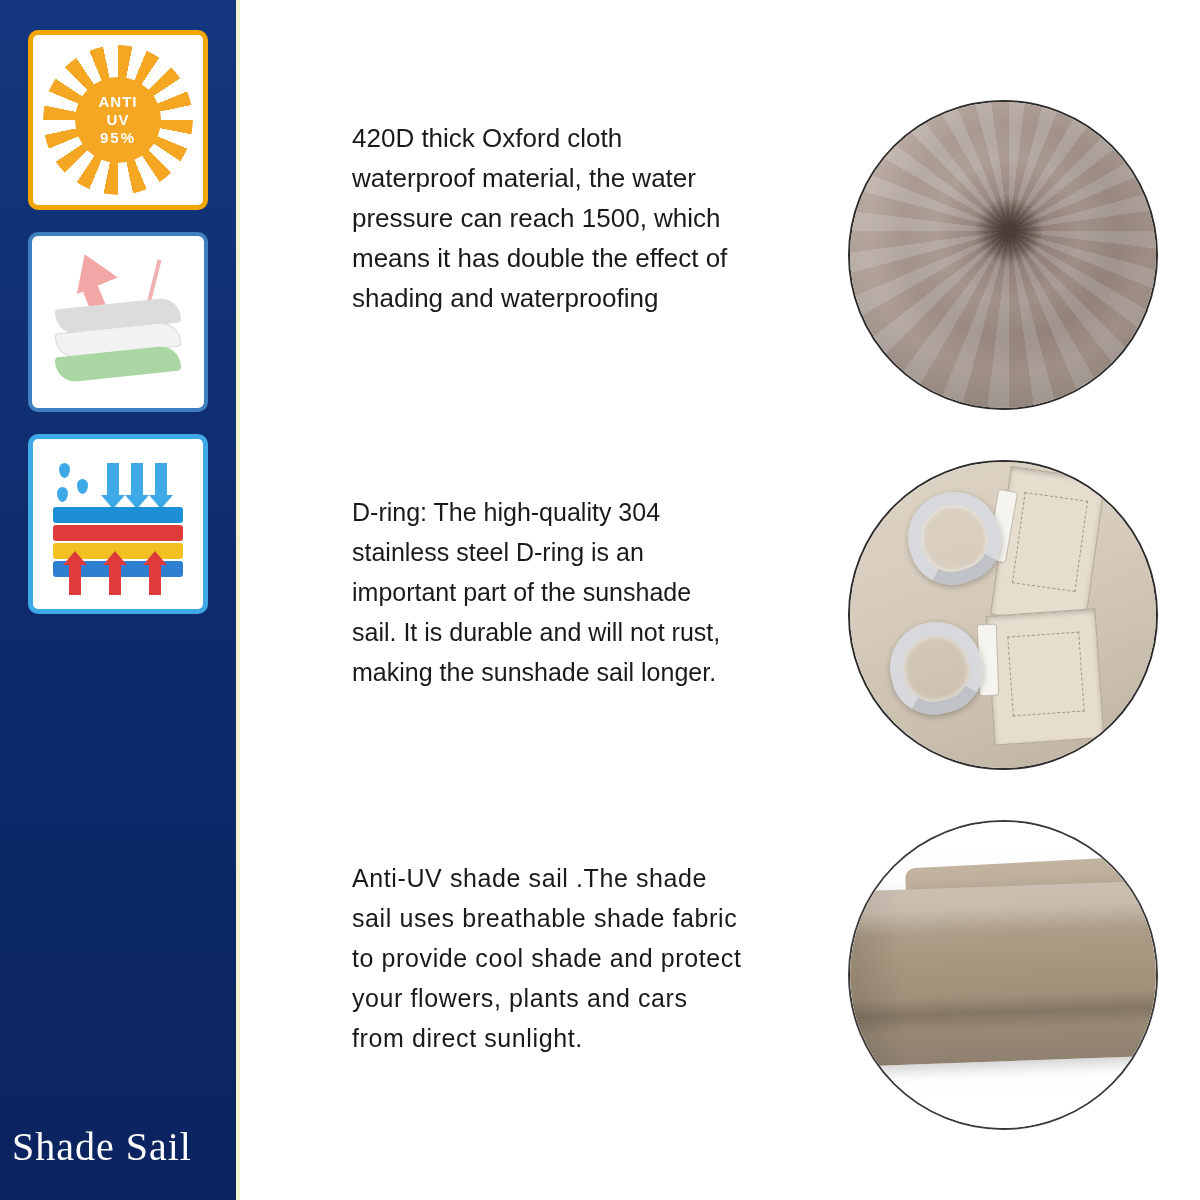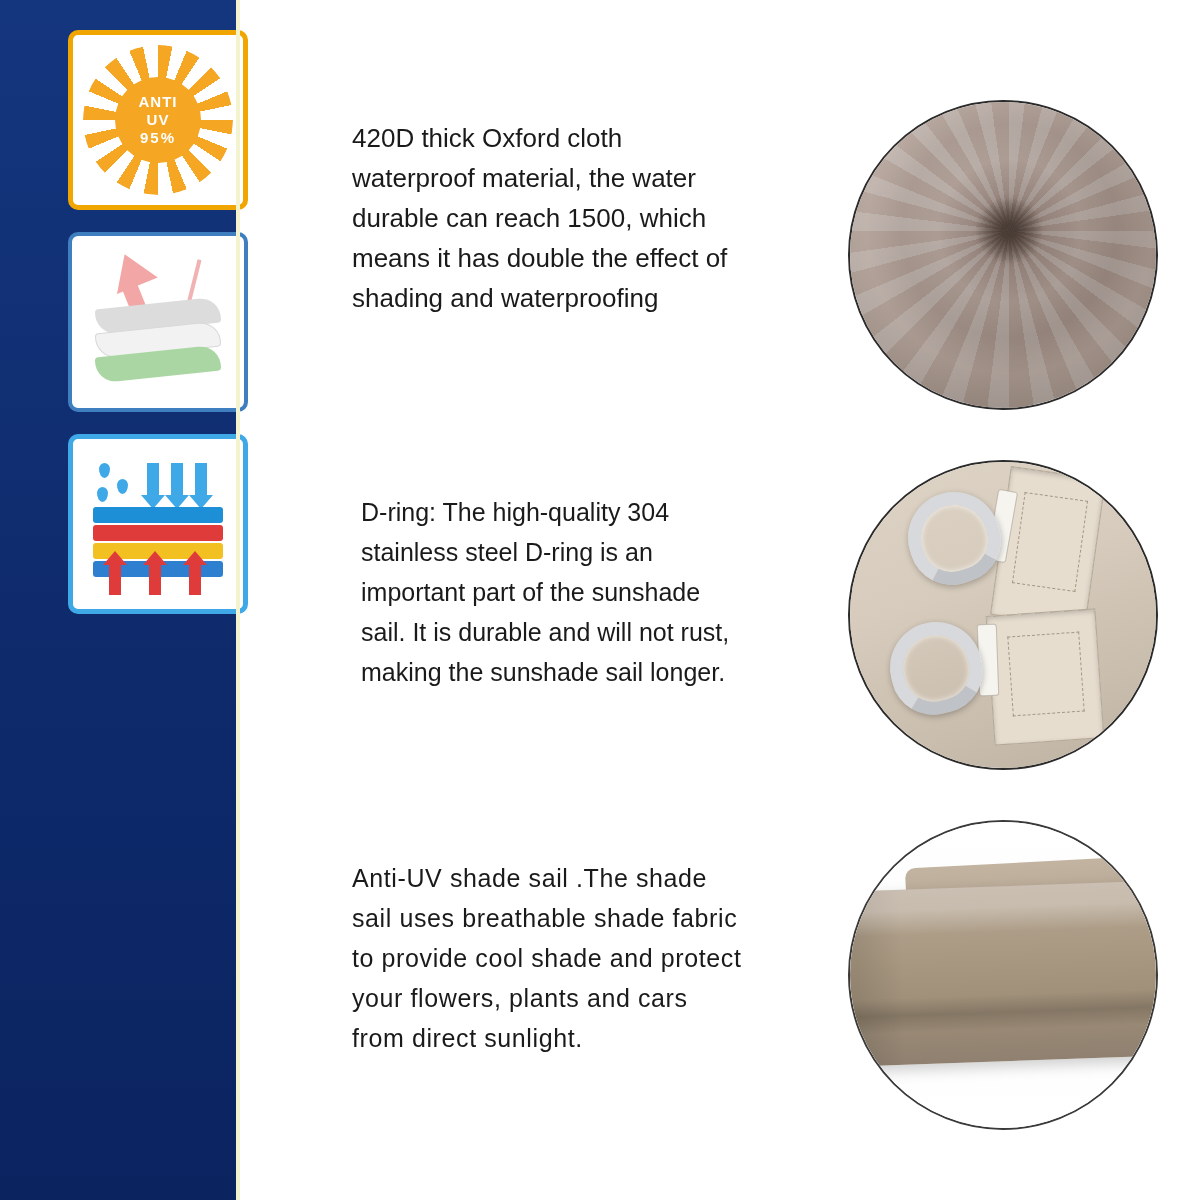--- a/index.html
+++ b/index.html
@@ -21,21 +21,20 @@
     position:absolute; left:236px; top:0; width:4px; height:1200px;
     background:#f3f3cf;
   }
 
   .badge {
     position:absolute; left:28px; width:180px; height:180px;
     background:#ffffff; border-radius:10px;
     border:5px solid #f0a500;
     display:flex; align-items:center; justify-content:center;
     overflow:hidden;
-    margin-left:40px;
   }
   #badge-uv { top:30px; border-color:#f0a500; }
   #badge-breathable { top:232px; border-color:#3f7fbf; border-width:4px; }
   #badge-waterproof { top:434px; border-color:#3fa9e8; border-width:5px; }
 
   .brand {
     position:absolute; left:12px; bottom:30px;
     color:#ffffff; font-family:"Liberation Serif", serif;
     font-size:40px; letter-spacing:1px;
   }
@@ -45,21 +44,21 @@
   #row-1 { top:90px; height:330px; }
   #row-2 { top:450px; height:330px; }
   #row-3 { top:810px; height:330px;text-decoration:underline; }
 
   .row-text {
     position:absolute; left:52px; top:0; width:390px;
     color:#1a1a1a;
   }
 
   #row-1 .row-text { top:28px; font-size:26px; line-height:40px; font-family:"Liberation Sans", sans-serif; }
-  #row-2 .row-text { top:42px; font-size:25px; line-height:40px;margin-left:9px; }
+  #row-2 .row-text { top:42px; font-size:25px; line-height:40px; }
   #row-3 .row-text { top:48px; font-size:25px; line-height:40px; letter-spacing:0.6px; }
 
   .photo-circle {
     position:absolute; right:22px; top:10px;
     width:310px; height:310px; border-radius:50%;
     overflow:hidden; border:2px solid #2b2b2b;
   }
   #row-3 .photo-circle { border-color:#3a3a3a; }
 
   
@@ -255,25 +254,26 @@
       <div class="board b1"></div>
       <div class="board b2"></div>
       <div class="board b3"></div>
       <div class="board b4"></div>
       <div class="arw-up au1"></div>
       <div class="arw-up au2"></div>
       <div class="arw-up au3"></div>
     </div>
   </div>
 
+  <div class="brand">Shade Sail</div>
 </div>
 <div id="left-panel-edge"></div>
 
 <div class="row" id="row-1">
-  <div class="row-text">420D thick Oxford cloth waterproof material, the water durable can reach 1500, which means it has double the effect of shading and waterproofing</div>
+  <div class="row-text">420D thick Oxford cloth waterproof material, the water pressure can reach 1500, which means it has double the effect of shading and waterproofing</div>
   <div class="photo-circle">
     <div class="fabric-swirl"></div>
   </div>
 </div>
 
 <div class="row" id="row-2">
   <div class="row-text">D-ring: The high-quality 304 stainless steel D-ring is an important part of the sunshade sail. It is durable and will not  rust, making the sunshade sail longer.</div>
   <div class="photo-circle">
     <div class="dring-photo">
       <div class="strap s1"></div>

